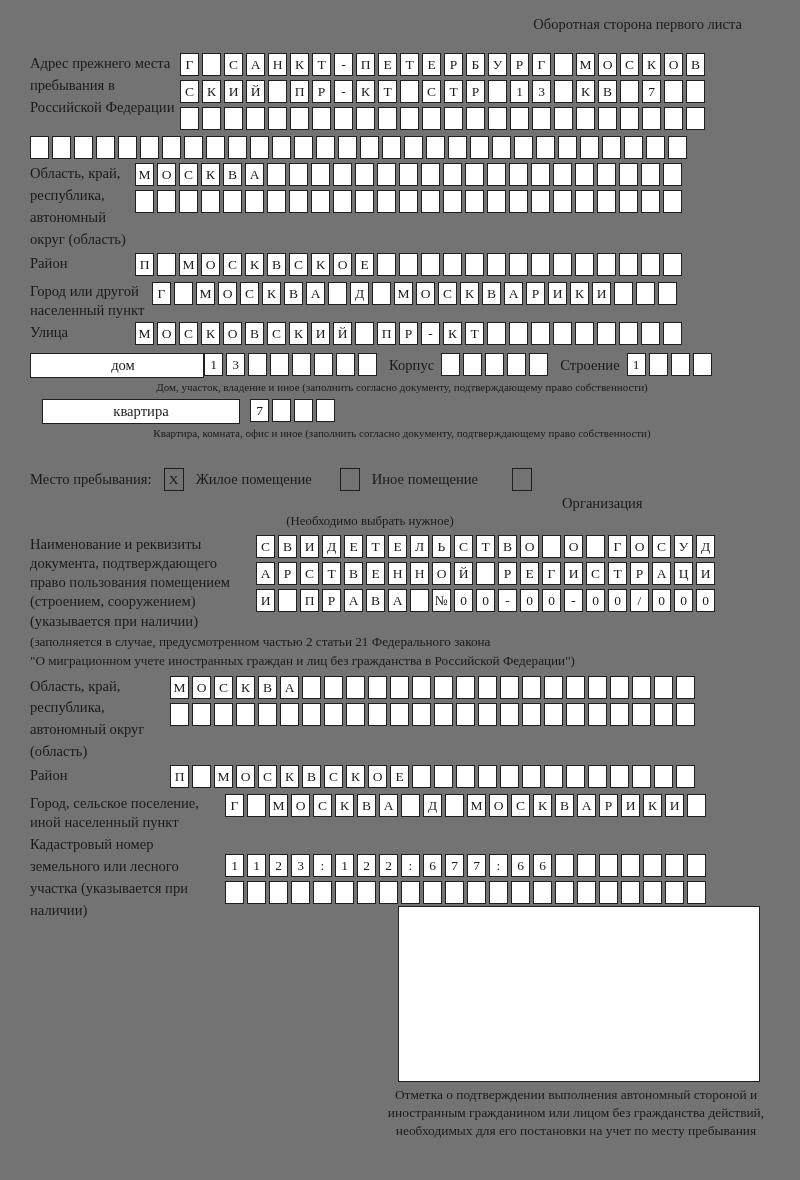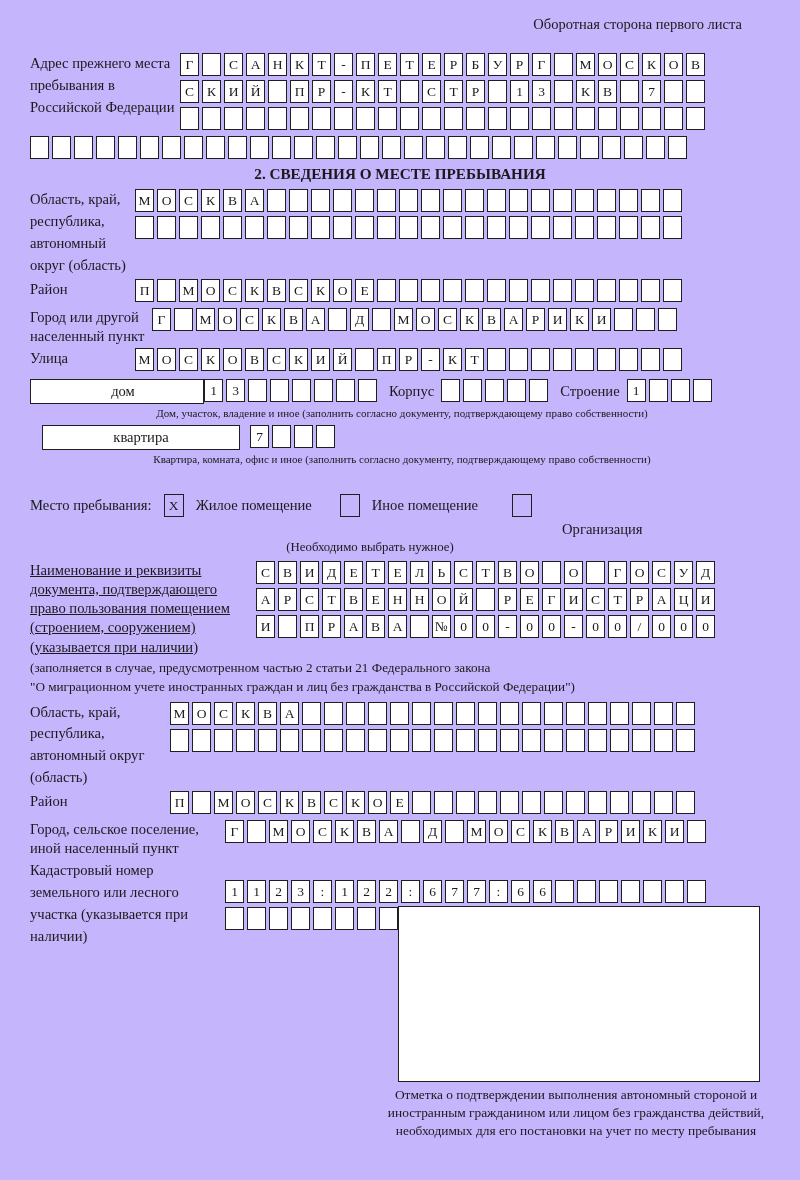--- a/index.html
+++ b/index.html
@@ -1,18 +1,18 @@
 <!DOCTYPE html>
 <html><head>
 <meta charset="utf-8">
 <style>
   html,body{margin:0;padding:0;background:#ffffff;}
   body{font-family:"Liberation Serif","DejaVu Serif",serif;color:#1a1a1a;}
   .page{position:relative;width:800px;height:1180px;box-sizing:border-box;
-        padding:16px 30px 0 30px;background:#c4b5fd;overflow:hidden;}
+        padding:16px 30px 0 30px;background:#737373;overflow:hidden;}
   .hdr{text-align:right;font-size:14.5px;padding-right:28px;margin-bottom:20px;}
   .flexrow{display:flex;align-items:flex-start;}
   .lbl{flex:0 0 auto;font-size:14.6px;line-height:1.5;}
   .w150{width:150px;} .w105{width:105px;} .w122{width:122px;}
   .w226{width:226px;} .w140{width:140px;} .w195{width:195px;}
   .cells{display:flex;flex-wrap:nowrap;}
   .cellrow{margin-bottom:4px;}
   .cell{flex:0 0 auto;width:17px;height:21px;border:1.6px solid #1f1f1f;
         margin-right:3px;text-align:center;font-size:13.5px;line-height:21px;
         background:#fff;}
@@ -154,21 +154,20 @@
       <span class="cell"></span>
       <span class="cell"></span>
       <span class="cell"></span>
       <span class="cell"></span>
       <span class="cell"></span>
       <span class="cell"></span>
       <span class="cell"></span>
       <span class="cell"></span>
     </div>
 
-  <div class="sect-title">2. СВЕДЕНИЯ О МЕСТЕ ПРЕБЫВАНИЯ</div>
 
   <div class="flexrow block">
     <div class="lbl w105">Область, край, республика, автономный округ (область)</div>
     <div>
       <div class="cells cellrow">
           <span class="cell">М</span>
           <span class="cell">О</span>
           <span class="cell">С</span>
           <span class="cell">К</span>
           <span class="cell">В</span>
@@ -361,21 +360,21 @@
     <span class="checkbox">X</span>
     <span>Жилое помещение</span>
     <span class="checkbox" style="margin-left:28px;"></span>
     <span>Иное помещение</span>
     <span class="checkbox" style="margin-left:34px;"></span>
     <span style="margin-left:18px;margin-top:48px;">Организация</span>
   </div>
   <div class="choose-caption">(Необходимо выбрать нужное)</div>
 
   <div class="flexrow block">
-    <div class="lbl w226" style="line-height:1.32;text-decoration:underline;">Наименование и реквизиты документа, подтверждающего право пользования помещением (строением, сооружением) (указывается при наличии)</div>
+    <div class="lbl w226" style="line-height:1.32;">Наименование и реквизиты документа, подтверждающего право пользования помещением (строением, сооружением) (указывается при наличии)</div>
     <div>
       <div class="cells cellrow">
           <span class="cell">С</span>
           <span class="cell">В</span>
           <span class="cell">И</span>
           <span class="cell">Д</span>
           <span class="cell">Е</span>
           <span class="cell">Т</span>
           <span class="cell">Е</span>
           <span class="cell">Л</span>

